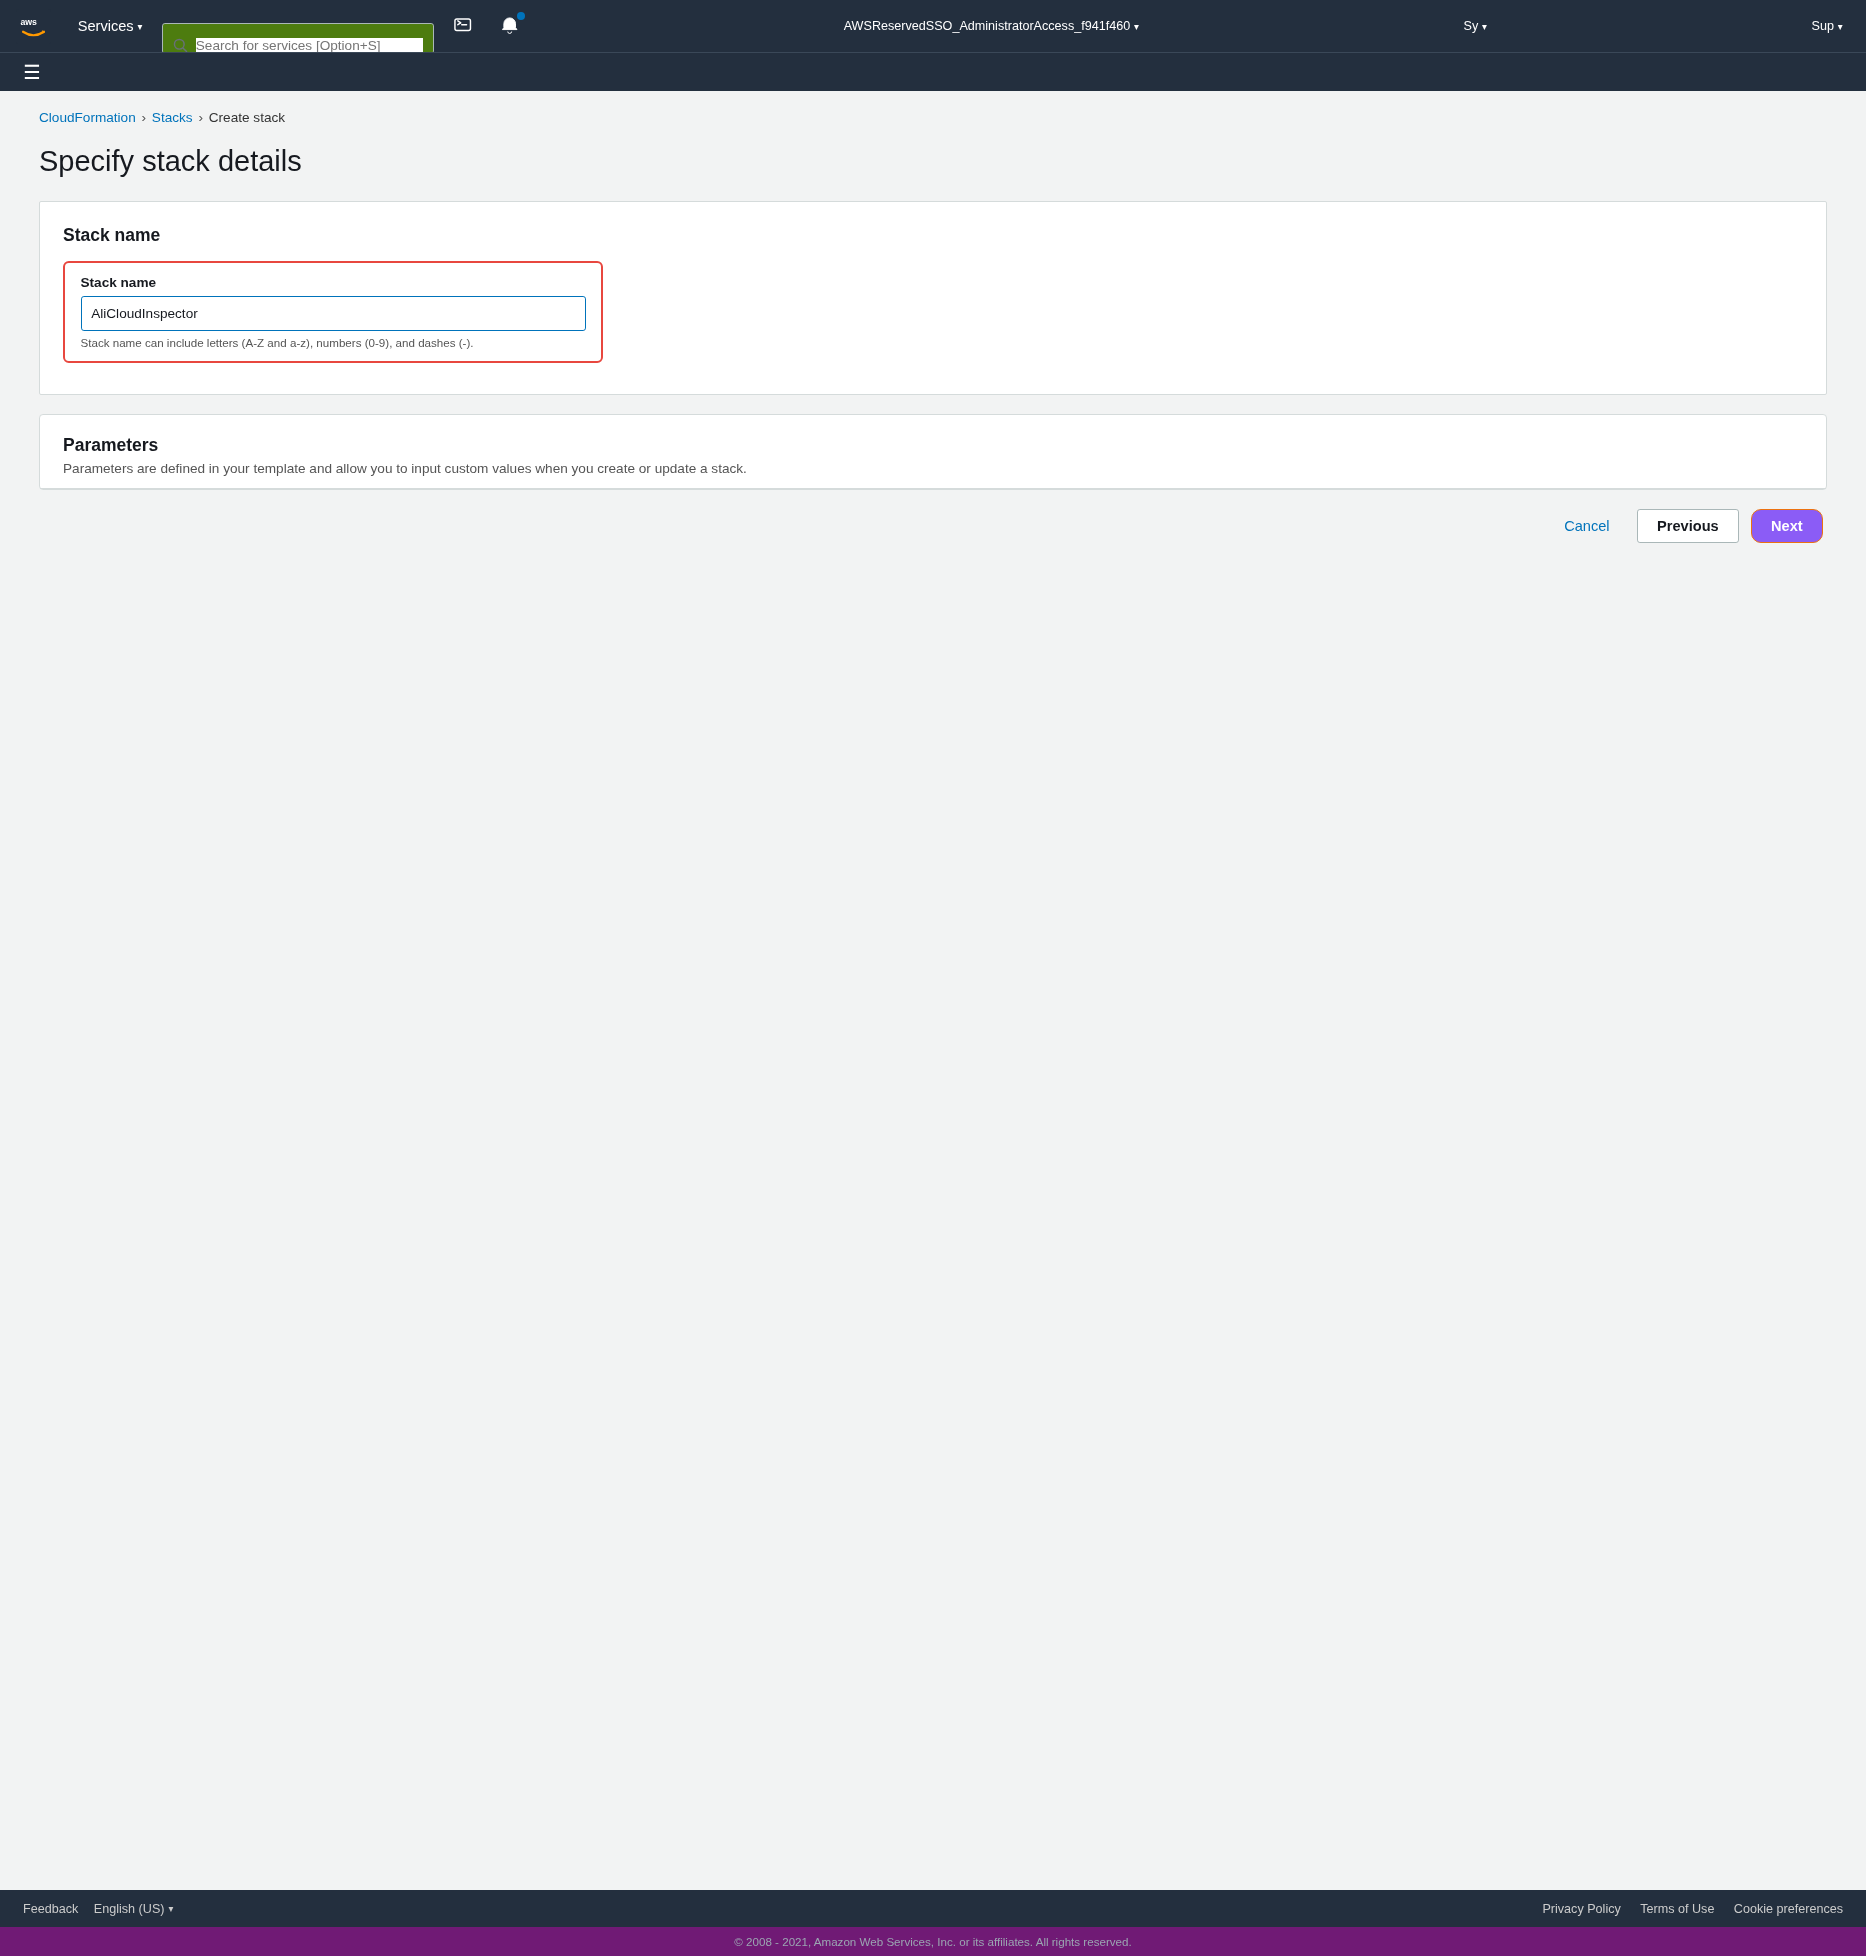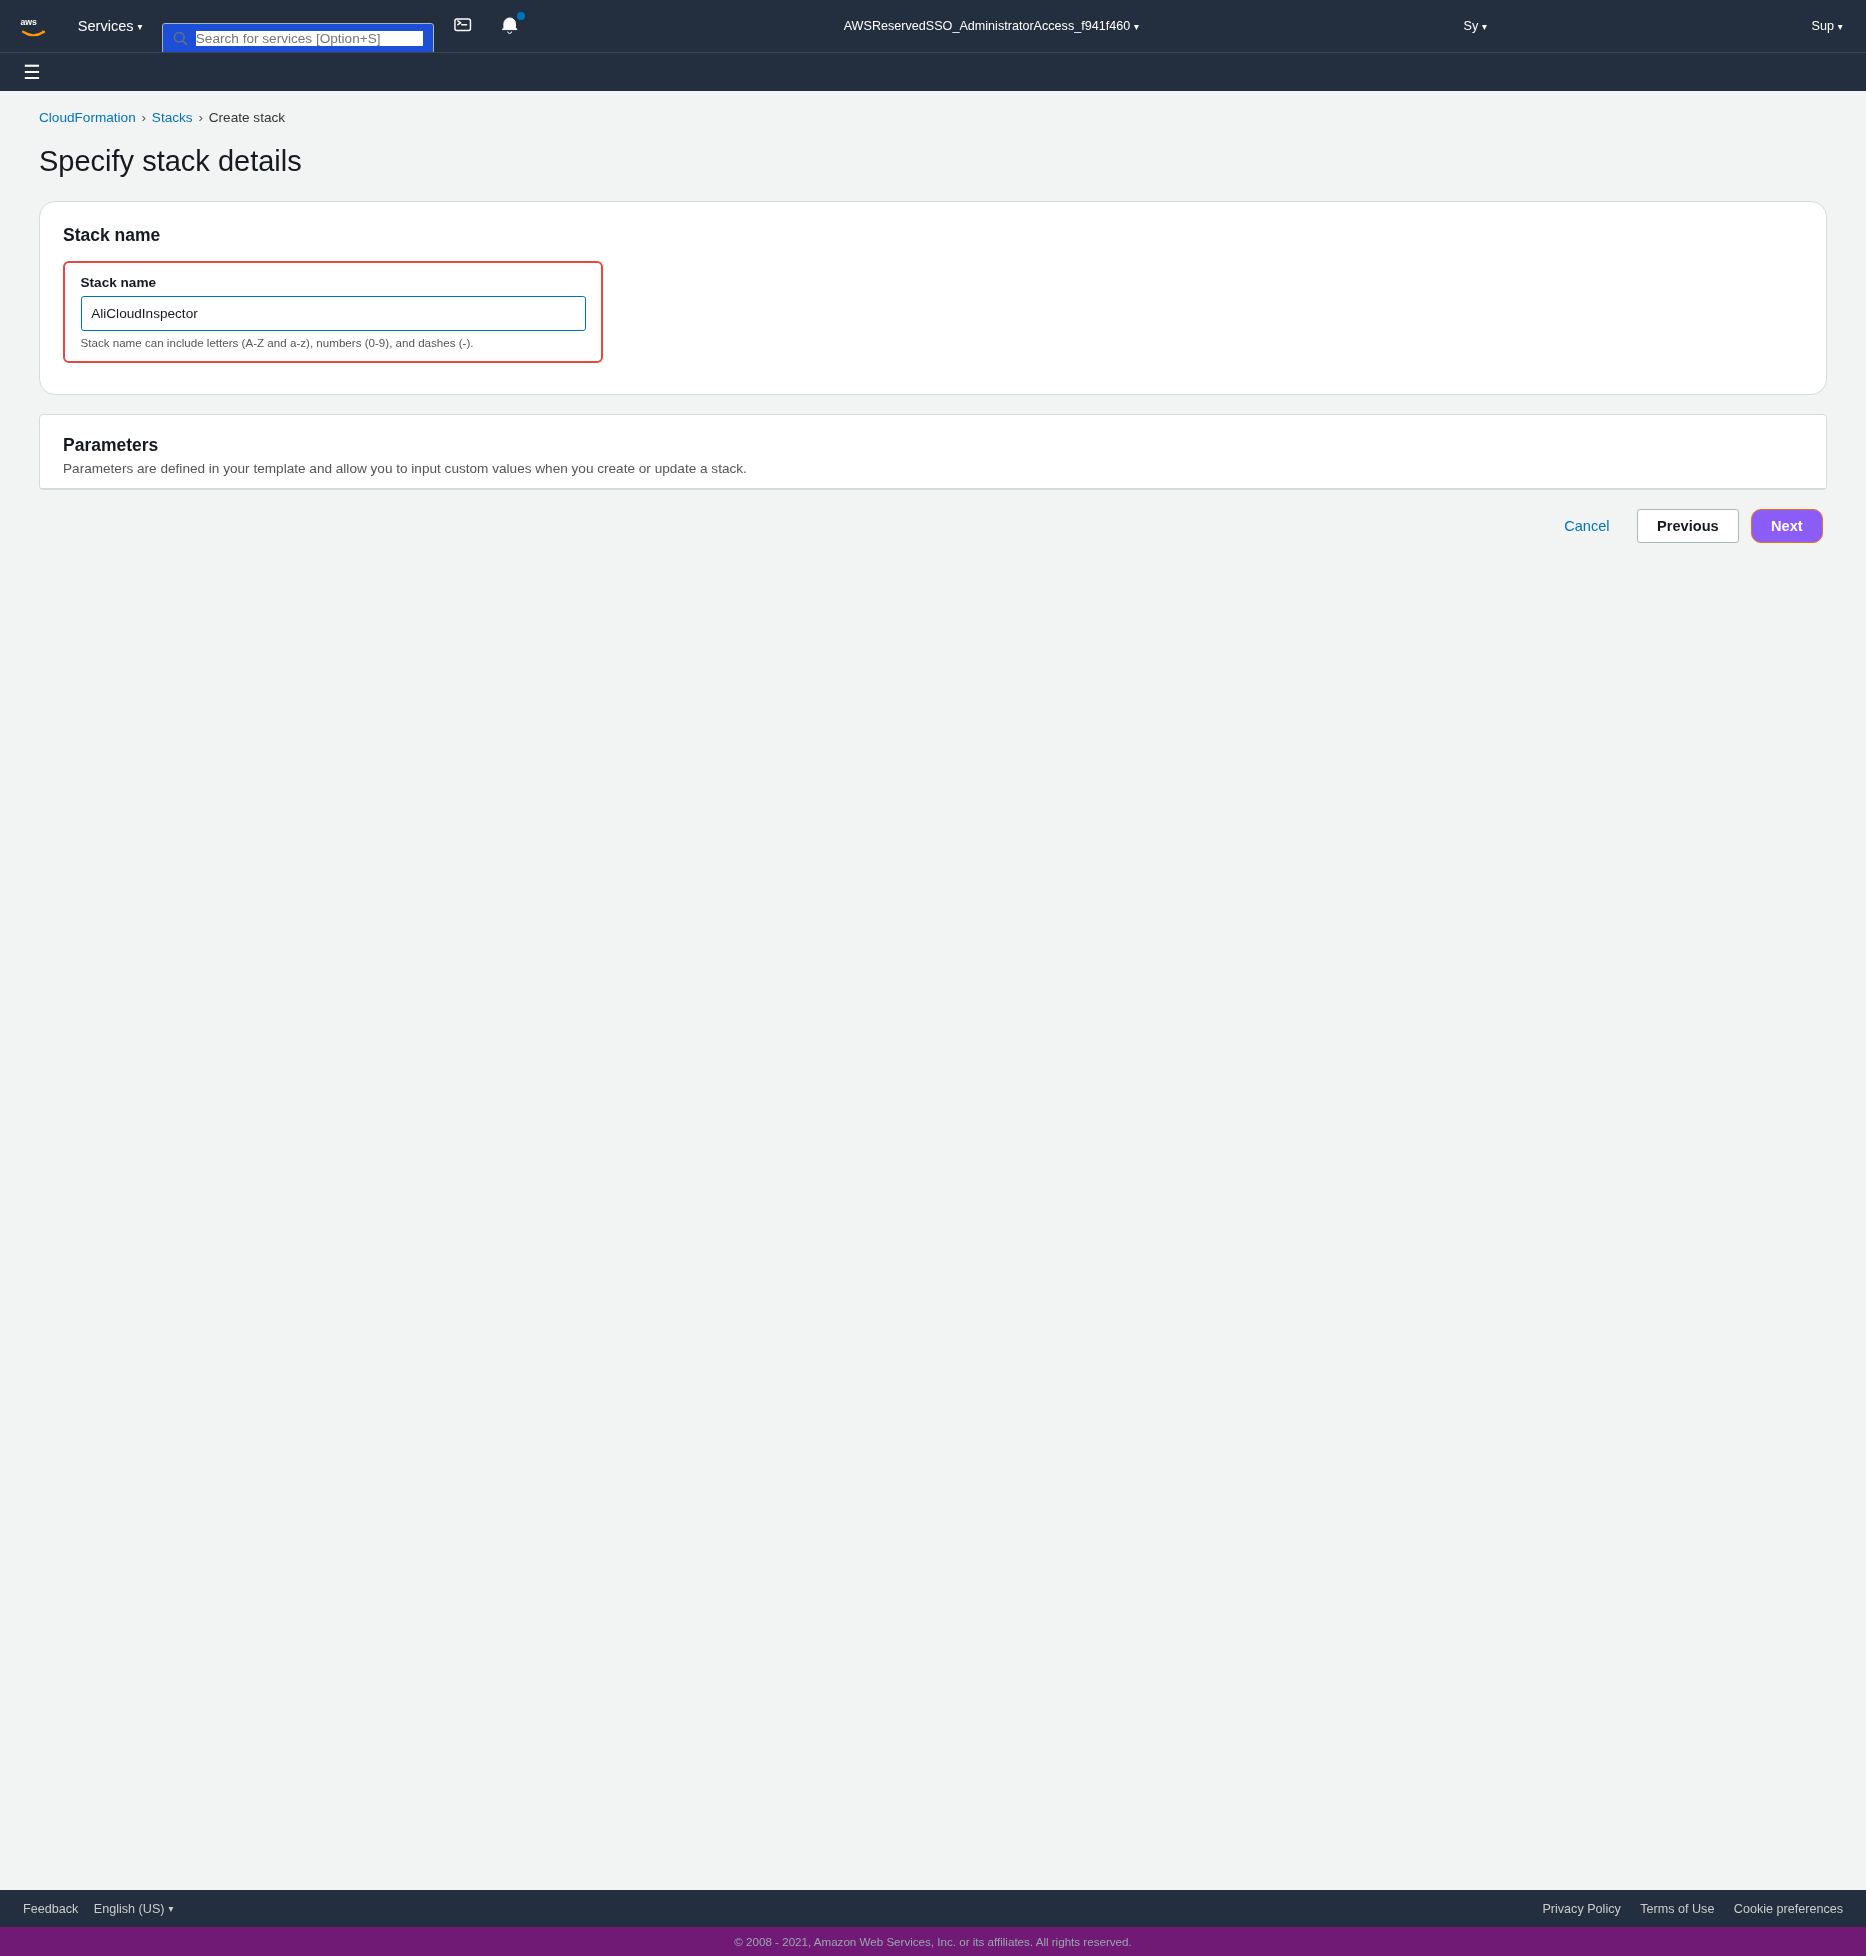--- a/index.html
+++ b/index.html
@@ -28,22 +28,22 @@
       color: white;
       background: none;
       border: none;
       font-size: 14.6px;
       cursor: pointer;
       display: flex; align-items: center; gap: 3.9px;
       padding: 3.9px 7.8px;
     }
     .search-bar {
       display: flex;
-      align-items: center;
-      background: #1d4ed8;
+      align-items: flex-end;
+      background: #4d7c0f;
       border: 1.9px solid #aab7b8;
       border-radius: 2.9px;
       padding: 0 9.7px;
       height: 31px;
       flex: 0 0 272px;
       gap: 7.8px;
       margin-top: 25px;
     }
     .search-bar input {
       border: none;
@@ -120,21 +120,21 @@
       font-size: 29px;
       font-weight: 300;
       color: #16191f;
       margin-bottom: 23px;
     }
 
     
     .card {
       background: white;
       border: 1px solid #d5dbdb;
-      border-radius: 16px;
+      border-radius: 2px;
       padding: 23px;
       margin-bottom: 19.4px;
     }
     .card-title {
       font-size: 17.5px;
       font-weight: 700;
       color: #16191f;
       margin-bottom: 15.5px;
     }
 

